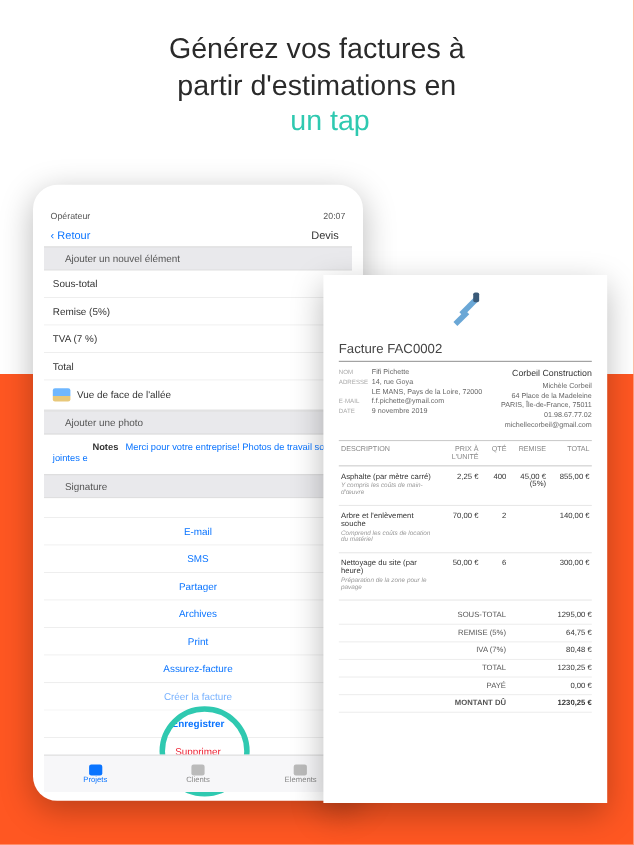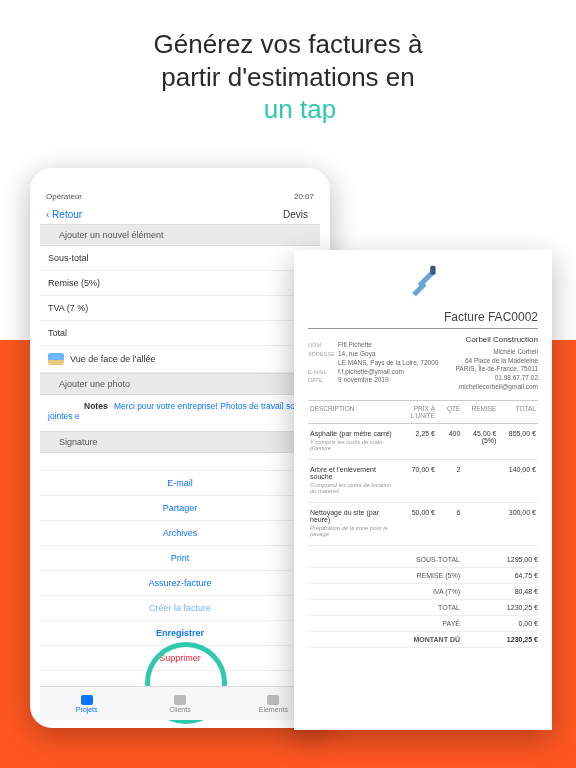--- a/index.html
+++ b/index.html
@@ -126,28 +126,28 @@
     padding: 14px 14px 10px;
     font-size: 8px;
     color: #333;
   }
   .sheet .logo {
     text-align: center;
     margin-bottom: 8px;
   }
   .sheet .logo svg { width: 36px; height: 36px; }
   .sheet .inv-title {
-    text-align: right;
+    text-align: left;
     font-size: 12px;
     color: #444;
     border-bottom: 1px solid #999;
     padding-bottom: 4px;
     margin-bottom: 6px;
   }
-  .addr-row { display: flex; justify-content: space-between; margin-bottom: 8px; align-items: center; }
+  .addr-row { display: flex; justify-content: space-between; margin-bottom: 8px; }
   .addr-left { font-size: 6.5px; color: #666; line-height: 1.35; }
   .addr-left .lbl { color:#aaa; display:inline-block; width:30px; font-size:5.6px; }
   .addr-right { font-size: 6.5px; color: #666; text-align: right; line-height: 1.35; }
   .addr-right .company { color:#333; font-size:8px; margin-bottom:2px; }
   .thead {
     display: flex;
     font-size: 6.5px;
     color: #888;
     border-top: 1px solid #ccc;
     border-bottom: 1px solid #ccc;
@@ -217,20 +217,21 @@
     <span>Vue de face de l'allée</span>
   </div>
   <div class="section-head">Ajouter une photo</div>
   <div class="notes">
     <span class="lbl">Notes</span>
     <span>Merci pour votre entreprise! Photos de travail sont jointes e</span>
   </div>
   <div class="section-head">Signature</div>
   <div style="height:18px;background:#fff;border-bottom:1px solid #eee"></div>
   <div class="row link">E-mail</div>
+  <div class="row link">SMS</div>
   <div class="row link">Partager</div>
   <div class="row link">Archives</div>
   <div class="row link">Print</div>
   <div class="row link">Assurez-facture</div>
   <div class="row link" style="opacity:.55">Créer la facture</div>
   <div class="row link" style="font-weight:600">Enregistrer</div>
   <div class="row danger">Supprimer</div>
 
   <div class="circle-highlight"></div>
 

